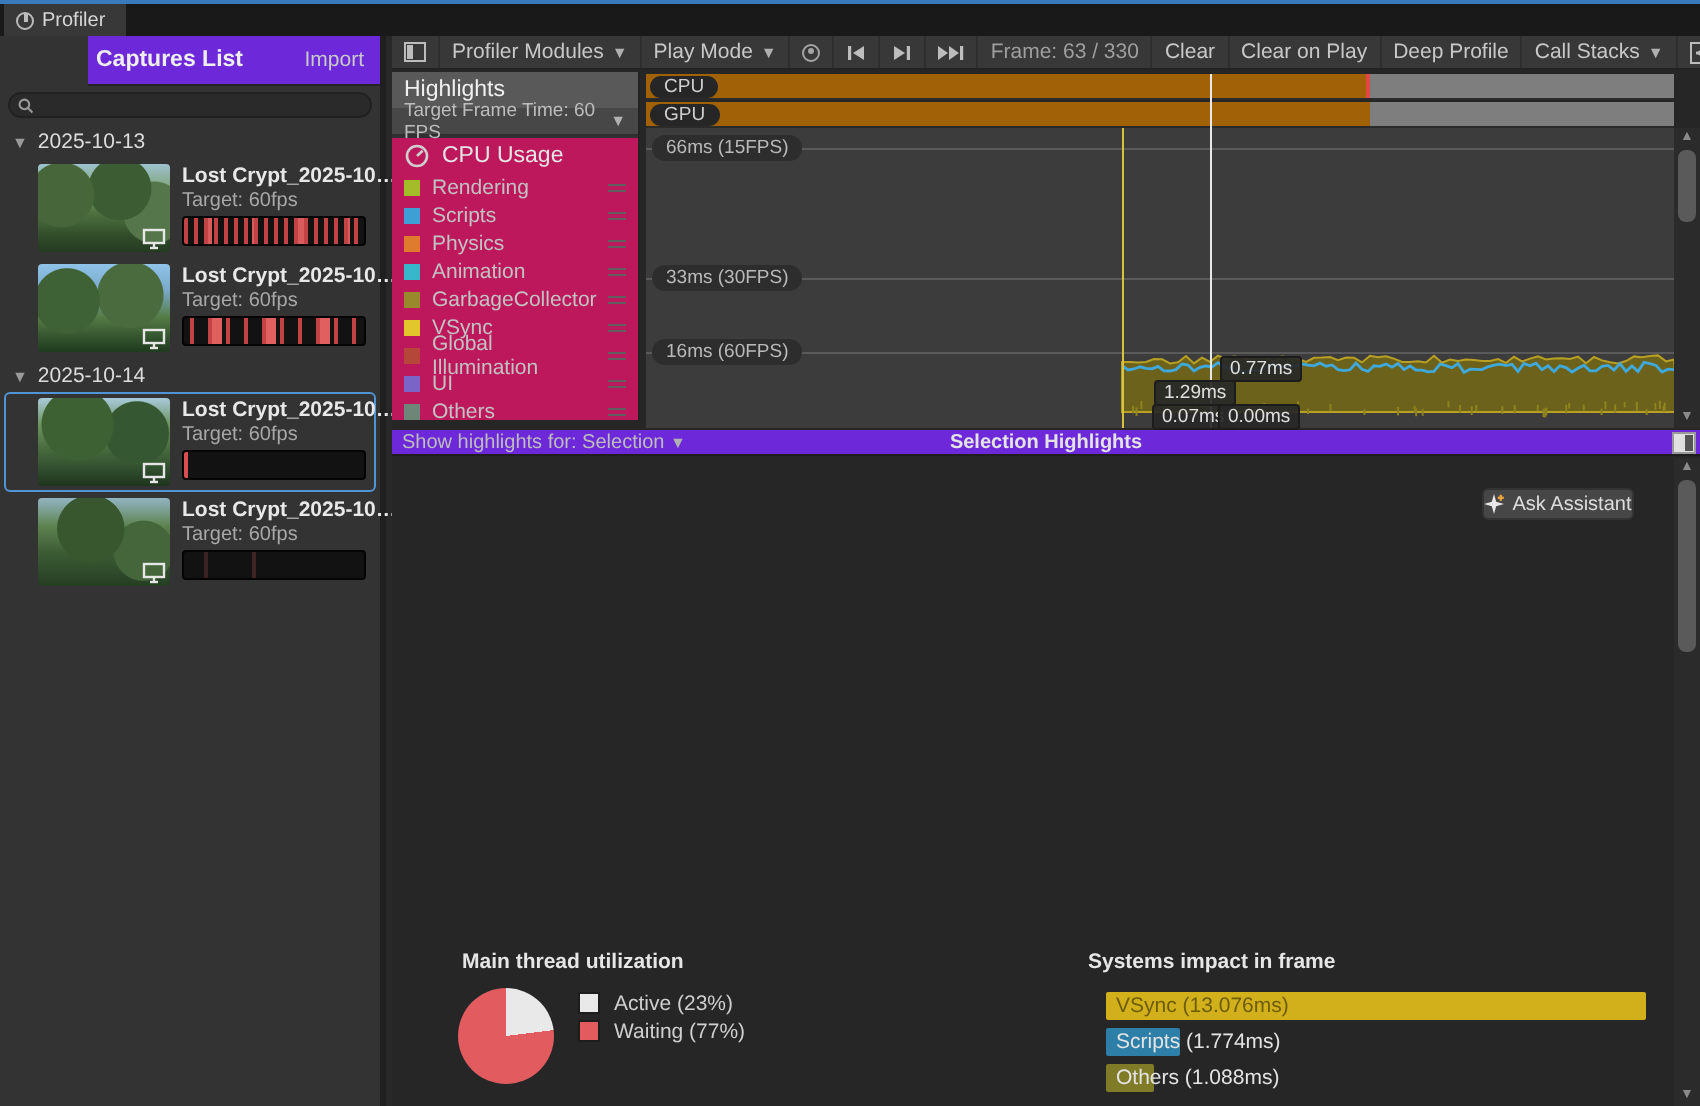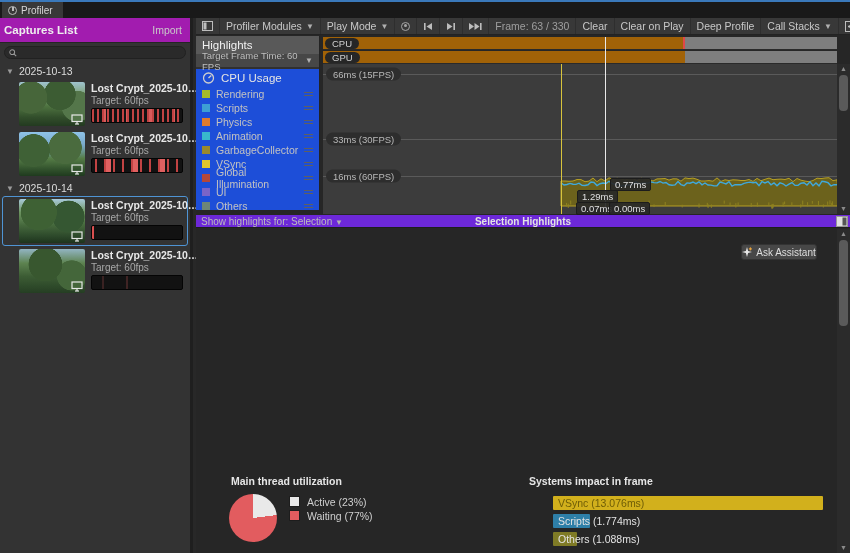--- a/index.html
+++ b/index.html
@@ -9,21 +9,21 @@
 
   
   .tabbar { position:absolute; left:0; top:0; width:850px; height:16px; background:#191919; }
   .tab { position:absolute; left:2px; top:0; height:16px; padding:0 10px 0 6px; background:#383838;
     color:#d6d6d6; font-size:10px; display:flex; align-items:center; gap:4px; border-radius:0 0 0 0; }
   .tab .ticon { width:9px; height:9px; border-radius:50%; border:1.5px solid #bbb; position:relative; }
   .tab .ticon:after{ content:""; position:absolute; left:3px; top:0px; width:1.5px; height:4px; background:#bbb; }
 
   
   .captures { position:absolute; left:0; top:16px; width:193px; bottom:0; background:#333333; border-right:3px solid #1f1f1f; }
-  .cap-head { height:17px; background:#a21caf; border-bottom:1px solid #252525; display:flex; align-items:center; justify-content:space-between; padding:12px 4px; }
+  .cap-head { height:17px; background:#6d28d9; border-bottom:1px solid #252525; display:flex; align-items:center; justify-content:space-between; padding:12px 4px;margin-left:44px; }
   .cap-title { color:#eee; font-weight:bold; font-size:11.5px; }
   .import-btn { color:#c9c9c9; font-size:10.5px; padding:0 4px; cursor:default; }
   .searchwrap { margin:3px 4px; height:13px; background:#2a2a2a; border:1px solid #212121; border-radius:7px; display:flex; align-items:center; padding:0 4px; gap:3px; }
   .searchwrap input { flex:1; background:transparent; border:none; outline:none; color:#ddd; font-size:10px; height:11px; font-family:inherit; }
   .cap-group { color:#dcdcdc; font-size:10.5px; padding:3px 4px 2px 6px; display:flex; gap:5px; align-items:center; }
   .tri { color:#9a9a9a; font-size:8px; }
   .cap-item { position:relative; display:flex; gap:6px; padding:2px 3px 2px 16px; align-items:flex-start; border:1px solid transparent; border-radius:3px; margin:0 2px; }
   .cap-item.selected { border:1px solid #4f94d4; }
   .thumb { width:66px; height:44px; border-radius:2px; position:relative; flex:none; overflow:hidden; }
   .thumb.v-forest { background:
@@ -66,21 +66,21 @@
     display:flex; align-items:center; font-size:10.5px; color:#c8c8c8; }
   .tb { padding:0 6px; height:100%; display:flex; align-items:center; gap:4px; border-right:1px solid #2e2e2e; cursor:default; white-space:nowrap; }
   .tb.noborder { border-right:none; }
   .tb.frame { color:#9f9f9f; border-right:1px solid #2e2e2e; }
   .tb-spacer { flex:1; }
   .arrow { font-size:8px; color:#b0b0b0; }
   .rec { width:9px; height:9px; border:1.5px solid #a5a5a5; border-radius:50%; position:relative; }
   .rec:after { content:""; position:absolute; left:1.5px; top:1.5px; width:3px; height:3px; border-radius:50%; background:#a5a5a5; }
 
   
-  .modcol { position:absolute; left:0; top:18px; width:124px; bottom:343px; background:#1d4ed8; border-right:1px solid #232323; }
+  .modcol { position:absolute; left:0; top:18px; width:124px; bottom:343px; background:#be185d; border-right:1px solid #232323; }
   .hl-row { height:18px; background:#595959; color:#f0f0f0; font-size:11.5px; display:flex; align-items:center; padding:0 6px; }
   .hl-sub { height:15px; background:#474747; color:#bdbdbd; font-size:9.5px; display:flex; align-items:center; justify-content:space-between; padding:0 6px; border-bottom:2px solid #303030; }
   .cpu-head { height:18px; display:flex; align-items:center; gap:6px; padding:0 6px; color:#e4e4e4; font-size:11.5px; }
   .legend-row { height:14px; display:flex; align-items:center; gap:6px; padding:0 6px; color:#c2c2c2; font-size:10.5px; }
   .sq { width:8px; height:8px; flex:none; }
   .handle { margin-left:auto; width:9px; flex:none; }
   .handle i { display:block; height:1px; background:#5f5f5f; margin:2px 0; }
 
   
   .strip { position:absolute; left:127px; height:13px; right:13px; background:#a16207; border-bottom:1px solid #2a2a2a; }
@@ -481,21 +481,21 @@
         <span>Ask Assistant</span>
       </div>
 
       <div class="h-bold" style="left:35px; top:246px;">Main thread utilization</div>
       <div class="pie" id="util-pie" style="background: conic-gradient(rgb(233, 233, 233) 0deg, rgb(233, 233, 233) 23%, rgb(226, 92, 95) 23%, rgb(226, 92, 95) 100%);"></div>
       <div class="leg-sq" id="sq-active" style="left: 93px; top: 267px; background: rgb(233, 233, 233);"></div>
       <div class="leg-lab" style="left:111px; top:267px;">Active (23%)</div>
       <div class="leg-sq" id="sq-waiting" style="left: 93px; top: 281px; background: rgb(226, 92, 95);"></div>
       <div class="leg-lab" style="left:111px; top:281px;">Waiting (77%)</div>
 
-      <div class="h-bold" style="left:333px; top:246px;">Systems impact in frame</div>
+      <div class="h-bold" style="left:348px; top:246px;">Systems impact in frame</div>
       <div id="systems">
           <div class="sysrow" style="top: 267px; width: 270px;">
             <div class="bar" style="width: 270px; background: rgb(210, 176, 28);"></div>
             <div class="lab" style="color: rgb(110, 93, 7);">VSync (13.076ms)</div>
           </div>
           <div class="sysrow" style="top: 285px; width: 270px;">
             <div class="bar" style="width: 36.6305px; background: rgb(46, 127, 168);"></div>
             <div class="lab" style="color: rgb(227, 227, 227);">Scripts (1.774ms)</div>
           </div>
           <div class="sysrow" style="top: 303px; width: 270px;">

